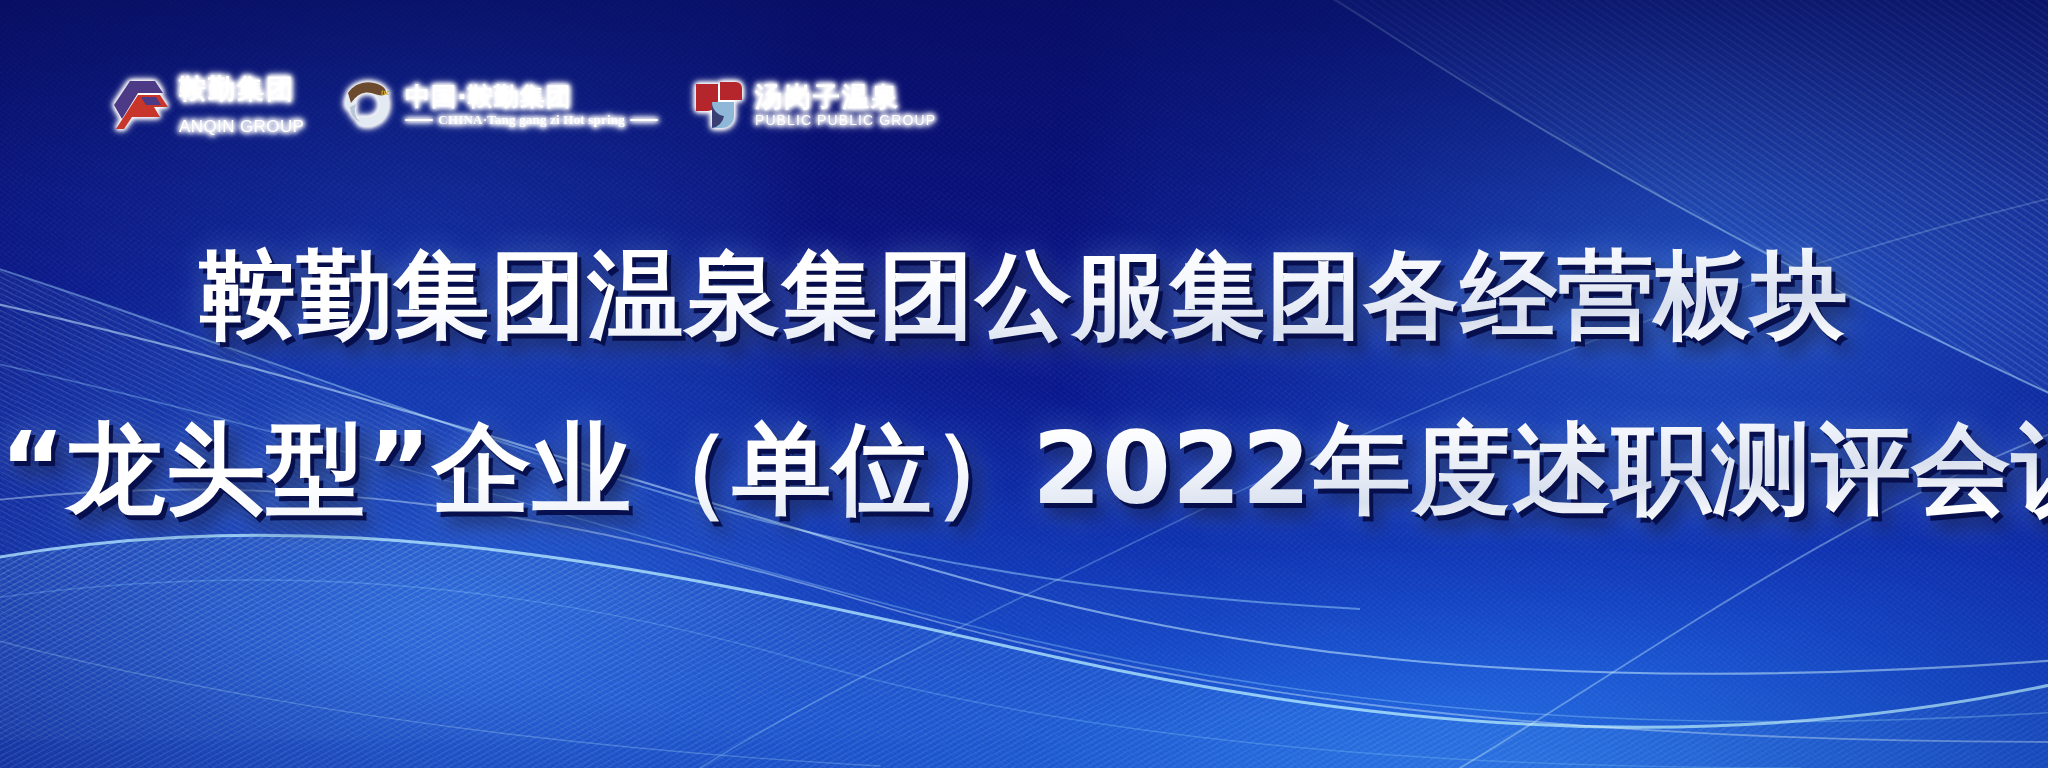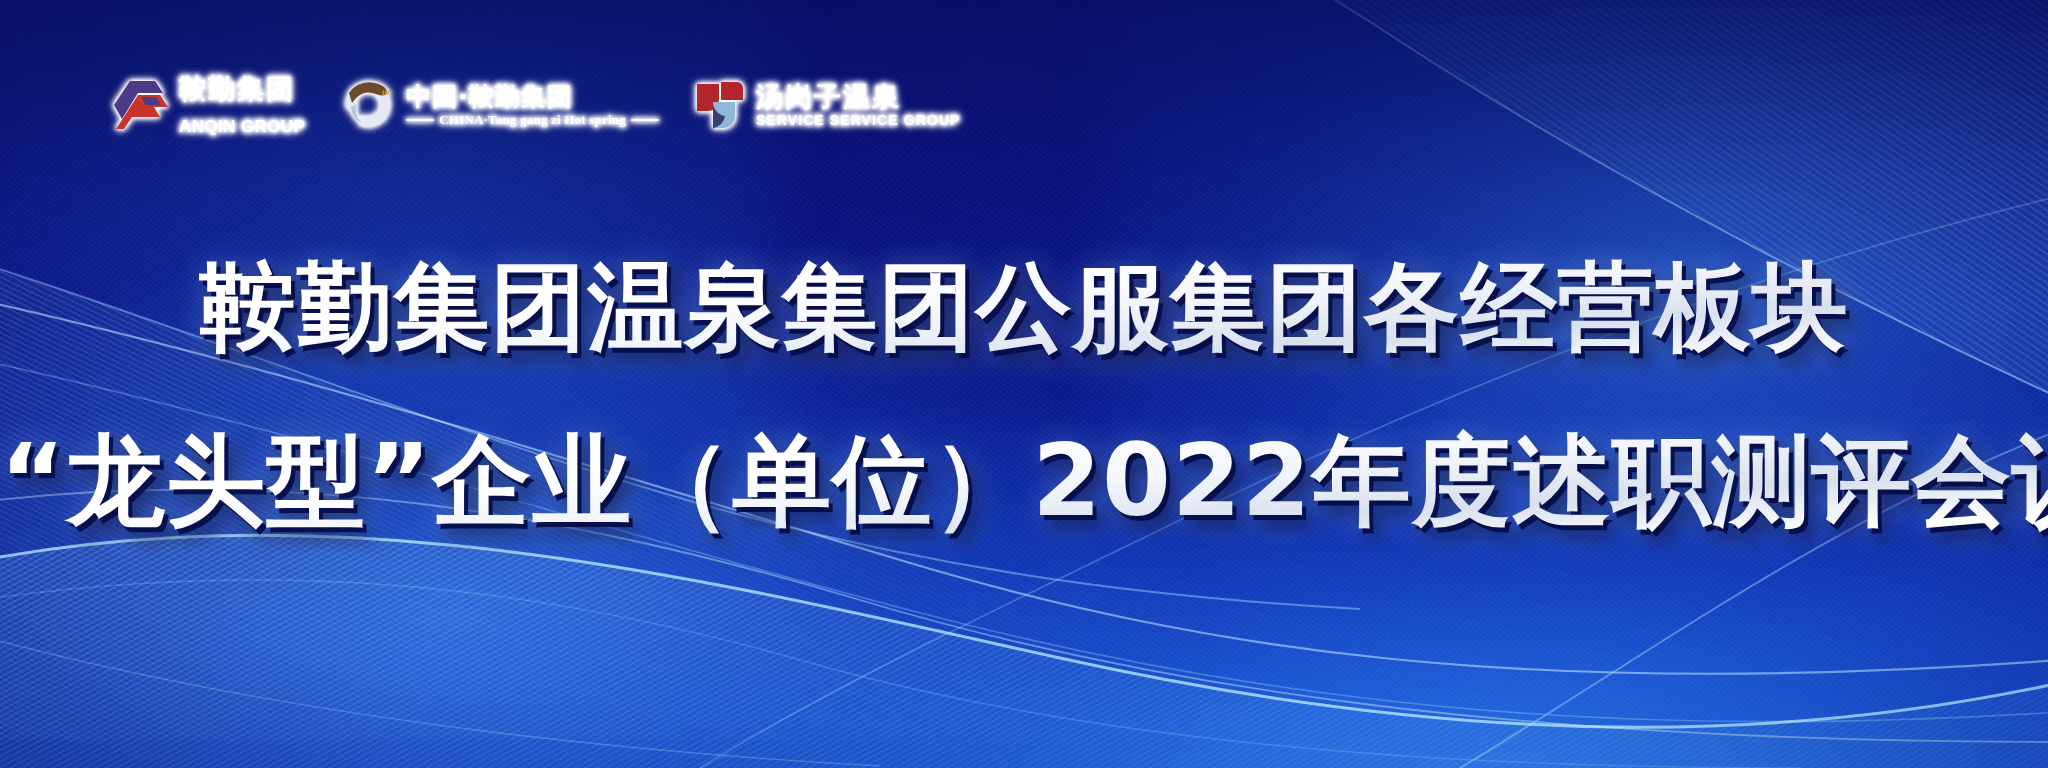--- a/index.html
+++ b/index.html
@@ -71,21 +71,21 @@
     filter:
       drop-shadow(0 0 2px #fff) drop-shadow(0 0 2px #fff)
       drop-shadow(0 0 3px rgba(255,255,255,.95));
   }
   .lg-cn{
     font-family:"DejaVu Sans","Liberation Sans",sans-serif;
     font-weight:700;color:#ffffff;line-height:1;white-space:nowrap;
     letter-spacing:1px;
   }
   .lg-en{
-    font-family:"Liberation Sans",sans-serif;font-weight:700;color:#ffffff;
+    font-family:"Liberation Sans",sans-serif;font-weight:400;color:#ffffff;
     line-height:1;white-space:nowrap;
   }
 
   
   #logo-anqin .mark{width:62px;height:52px;flex:0 0 62px;}
   #logo-anqin .txt{display:flex;flex-direction:column;justify-content:center;gap:16px;}
   #logo-anqin .lg-cn{font-size:27px;letter-spacing:2px;}
   #logo-anqin .lg-en{font-size:17px;letter-spacing:.4px;}
 
   
@@ -97,21 +97,21 @@
   #logo-hotspring .lg-en{
     font-family:"Liberation Serif","DejaVu Serif",serif;font-size:13px;font-weight:700;letter-spacing:.2px;text-align:center;}
 
   
   #logo-public .mark{width:54px;height:54px;flex:0 0 54px;}
   #logo-public .txt{display:flex;flex-direction:column;justify-content:center;gap:3px;}
   #logo-public .lg-cn{font-size:27px;letter-spacing:2px;}
   #logo-public .lg-en{font-size:14px;letter-spacing:1.1px;}
 
   
-  #titles{position:absolute;left:0;top:12px;width:2048px;height:581px;z-index:30;pointer-events:none;}
+  #titles{position:absolute;left:0;top:0;width:2048px;height:581px;z-index:30;pointer-events:none;}
 
   .tline{
     position:absolute;left:0;width:2048px;text-align:center;
     font-family:"DejaVu Sans","Liberation Sans",sans-serif;
     font-weight:700;white-space:nowrap;color:#ffffff;
     background:linear-gradient(176deg,#ffffff 0%,#ffffff 36%,#f2f5fb 52%,#d9e0ee 70%,#ffffff 88%,#f4f7fd 100%);
     -webkit-background-clip:text;background-clip:text;
     -webkit-text-fill-color:transparent;
     filter:
       drop-shadow(4px 5px 0px rgba(5,12,72,.92))
@@ -268,21 +268,21 @@
       <div class="mark halo">
         <svg viewBox="0 0 54 54" width="54" height="54">
           <path d="M4 6 h22 v16 a11 11 0 0 1 -11 11 h-11 z" fill="#b5252c"></path>
           <path d="M28 4 h16 a6 6 0 0 1 6 6 v12 h-22 z" fill="#b5252c"></path>
           <path d="M20 24 h22 v14 a12 12 0 0 1 -12 12 h-10 z" fill="#8fb8d8"></path>
           <path d="M20 24 a14 14 0 0 0 12 14 a14 14 0 0 1 -12 12 z" fill="#3a3f73"></path>
         </svg>
       </div>
       <div class="txt">
         <div class="lg-cn halo">汤岗子温泉</div>
-        <div class="lg-en halo">SERVICE SERVICE GROUP</div>
+        <div class="lg-en halo">PUBLIC PUBLIC GROUP</div>
       </div>
     </div>
   </div>
 
   <div id="titles">
     <div class="tline" id="title-line1">鞍勤集团温泉集团公服集团各经营板块</div>
     <div class="tline" id="title-line2">“龙头型”企业（单位）2022年度述职测评会议</div>
   </div>
 
 </div>

